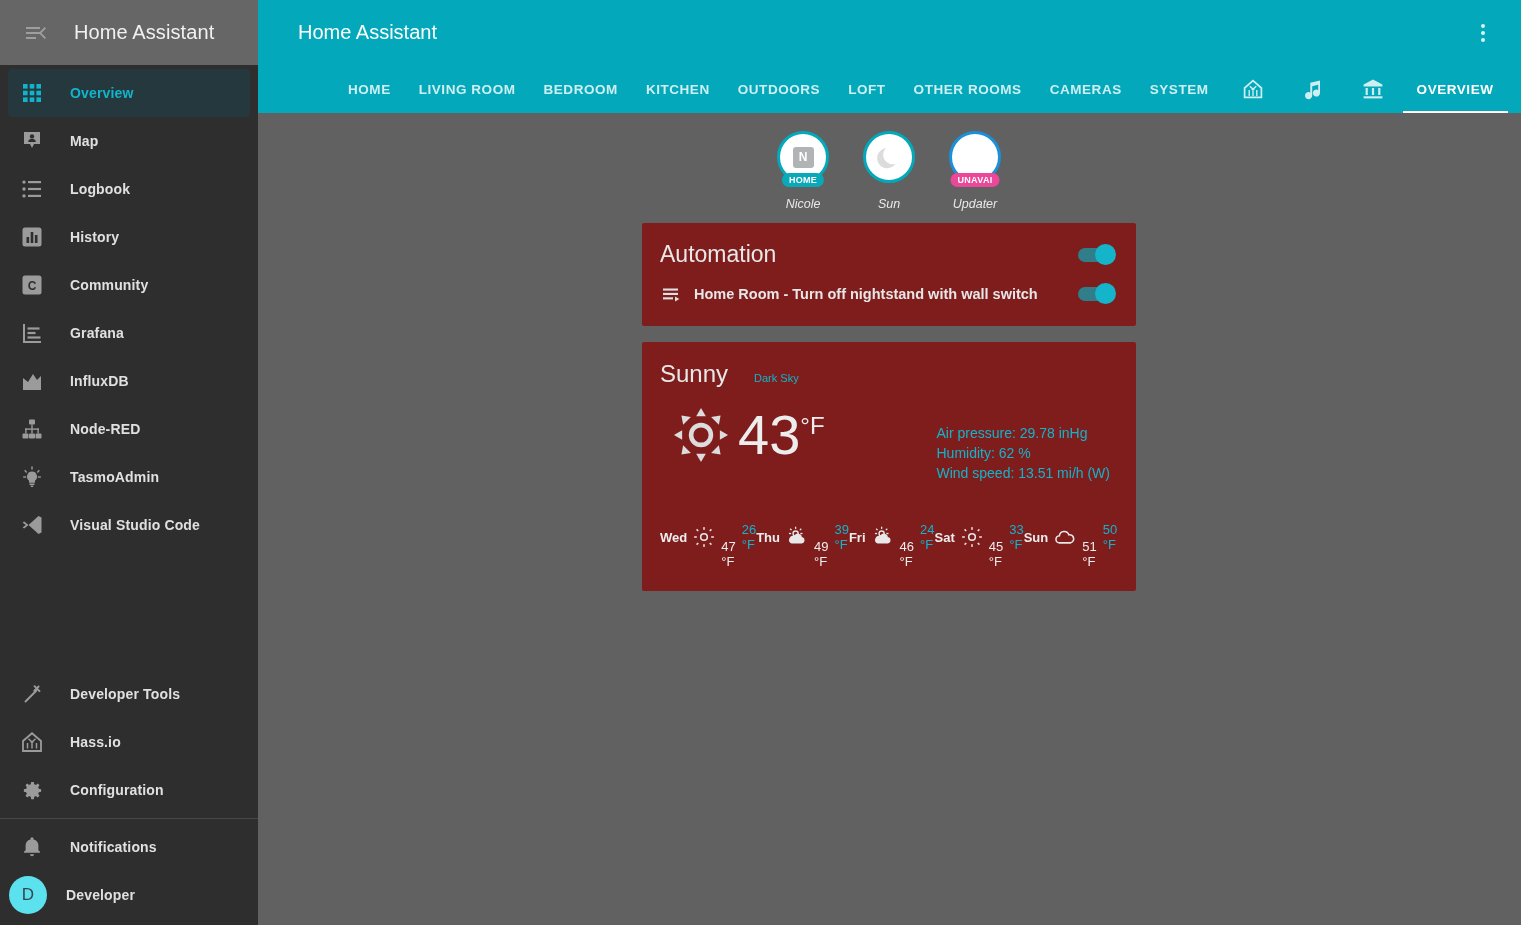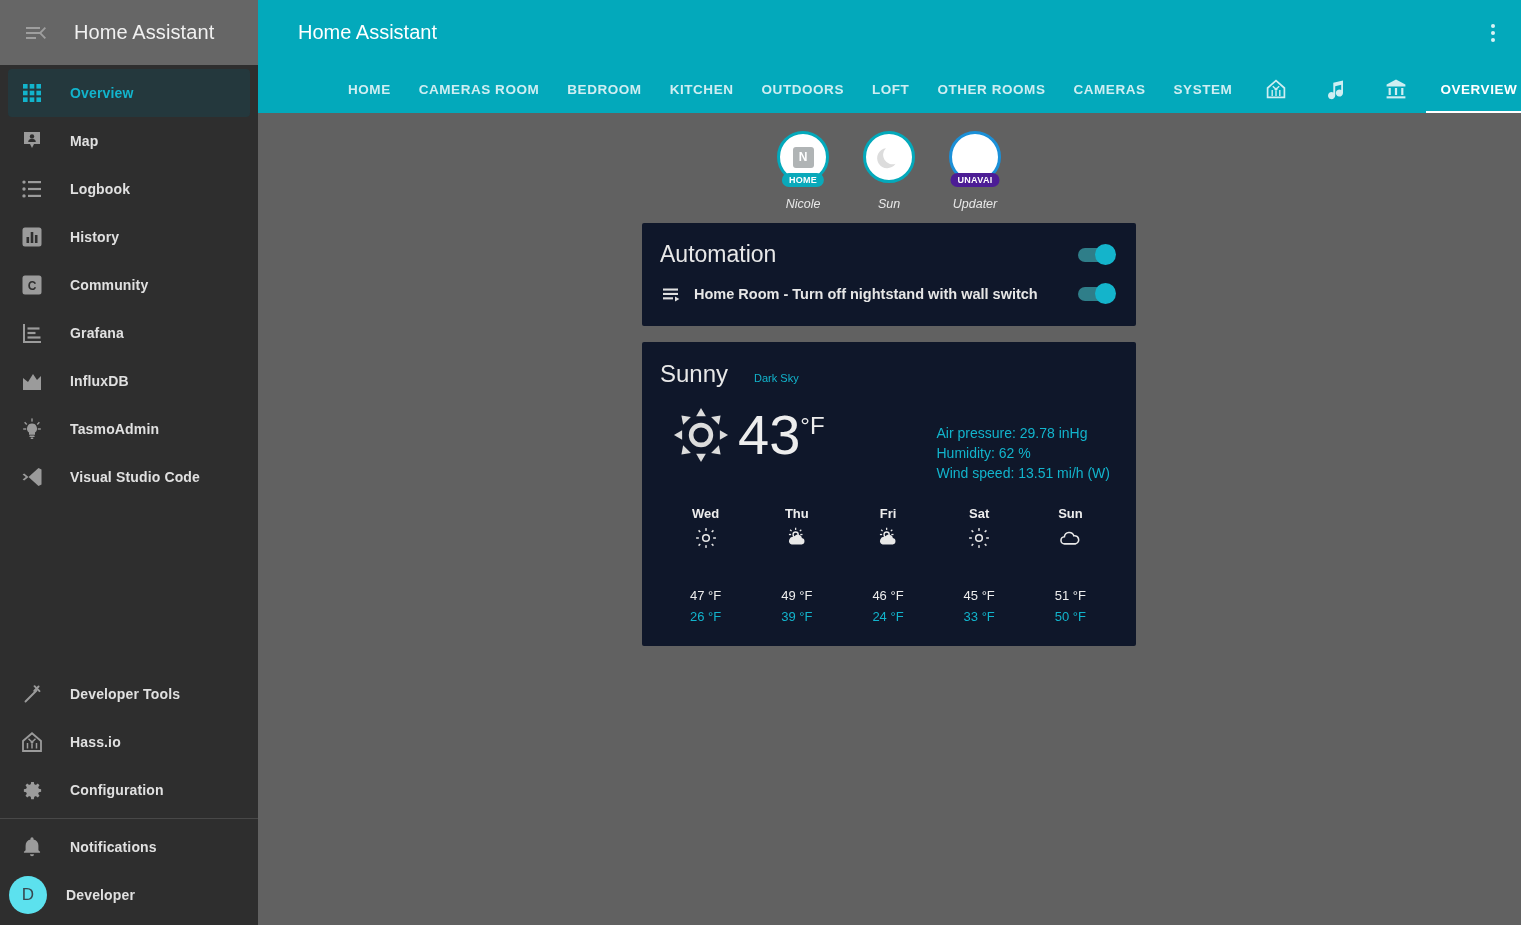--- a/index.html
+++ b/index.html
@@ -106,34 +106,34 @@
     display: flex; align-items: center; justify-content: center;
     position: relative;
   }
   .badge-circle.blue { border-color: #1b90d8; }
   .badge-pill {
     position: absolute; bottom: -7px; left: 50%; transform: translateX(-50%);
     background: #0aa9ba; color: #ffffff;
     font-size: 9px; font-weight: bold; letter-spacing: .3px;
     padding: 2px 7px; border-radius: 9px; white-space: nowrap;
   }
-  .badge-pill.blue { background: #4c1d95; }
+  .badge-pill.blue { background: #ec4899; }
   .badge-name {
     margin-top: 14px; color: #e8e8e8; font-size: 12.5px; text-align: center;
     white-space: nowrap;
     font-style: italic;
   }
   .n-box {
     width: 21px; height: 21px; border-radius: 3px; background: #b0b4b5;
     color: #ffffff; font-size: 12px; font-weight: bold;
     display: flex; align-items: center; justify-content: center;
   }
 
   
-  .card { background: #0f172a; border-radius: 2px; margin-bottom: 16px; }
+  .card { background: #7f1d1d; border-radius: 2px; margin-bottom: 16px; }
   .card-head {
     display: flex; align-items: center; justify-content: space-between;
     padding: 18px 22px 6px 18px;
   }
   .card-title { color: #e8e8e8; font-size: 23px; font-weight: 400; }
   .row {
     display: flex; align-items: center;
     padding: 8px 22px 20px 18px;
   }
   .row .row-ico { width: 34px; flex-shrink: 0; display:flex; align-items:center; }
@@ -155,21 +155,21 @@
   .w-source { color: #12b4cc; font-size: 11px; }
   .w-body { display: flex; align-items: flex-start; margin-top: 18px; }
   .w-left { display: flex; align-items: center; flex: 0 0 auto; padding-left: 12px; }
   .w-temp { color: #ededed; font-size: 56px; font-weight: 300; margin-left: 8px; line-height: 1; text-align: center; }
   .w-unit { font-size: 24px; font-weight: 400; vertical-align: super; }
   .w-right {
     margin-left: auto; color: #12b4cc; font-size: 14px; line-height: 1.42;
     padding-top: 18px; text-align: left; padding-right: 6px;
   }
   .forecast { display: flex; margin-top: 22px; }
-  .fc { flex: 1 1 0; display: flex; flex-direction: column; align-items: center; gap: 6px; }
+  .fc { flex: 1 1 0; display: flex; flex-direction: row; align-items: center; gap: 6px; }
   .fc-day { color: #ededed; font-size: 13px; font-weight: bold; }
   .fc-hi { color: #ededed; font-size: 13px; margin-top: 33px; }
   .fc-lo { color: #12b4cc; font-size: 13px; }
   svg { display: block; }
 </style>
 </head>
 <body>
 
 <div id="app">
 
@@ -266,20 +266,36 @@
 
       <div class="sb-item">
         <span class="ico">
           <svg width="22" height="22" viewBox="0 0 22 22">
             <path d="M2 20 V8 l5 4 5-8 4 6 4-4 v14 z" fill="#9b9b9b"></path>
           </svg>
         </span>
         <span class="lbl">InfluxDB</span>
       </div>
 
+      <div class="sb-item">
+        <span class="ico">
+          <svg width="22" height="22" viewBox="0 0 22 22" fill="#9b9b9b">
+            <rect x="8" y="1.5" width="6" height="5" rx="1"></rect>
+            <rect x="1.5" y="15.5" width="6" height="5" rx="1"></rect>
+            <rect x="8" y="15.5" width="6" height="5" rx="1"></rect>
+            <rect x="14.5" y="15.5" width="6" height="5" rx="1"></rect>
+            <rect x="10.3" y="6.5" width="1.4" height="4"></rect>
+            <rect x="4.2" y="10.4" width="13.6" height="1.4"></rect>
+            <rect x="4.2" y="10.4" width="1.4" height="5.1"></rect>
+            <rect x="10.3" y="10.4" width="1.4" height="5.1"></rect>
+            <rect x="16.4" y="10.4" width="1.4" height="5.1"></rect>
+          </svg>
+        </span>
+        <span class="lbl">Node-RED</span>
+      </div>
 
       <div class="sb-item">
         <span class="ico">
           <svg width="22" height="22" viewBox="0 0 22 22" fill="#9b9b9b">
             <path d="M11 5.5a5 5 0 0 0-3 9v2.2h6V14.5a5 5 0 0 0-3-9z"></path>
             <rect x="8.4" y="17.6" width="5.2" height="1.5" rx=".7"></rect>
             <rect x="9.6" y="19.6" width="2.8" height="1.4" rx=".7"></rect>
             <rect x="10.3" y="0.4" width="1.4" height="3.2"></rect>
             <rect x="2.2" y="10.3" width="3" height="1.4"></rect>
             <rect x="16.8" y="10.3" width="3" height="1.4"></rect>
@@ -366,21 +382,21 @@
           <i></i>
             <i></i>
             <i></i>
         </div>
       </div>
       <nav class="tabs">
         <div class="tab">
             <span>HOME</span>
           </div>
         <div class="tab">
-            <span>CAMERAS ROOM</span>
+            <span>LIVING ROOM</span>
           </div>
         <div class="tab">
             <span>BEDROOM</span>
           </div>
         <div class="tab">
             <span>KITCHEN</span>
           </div>
         <div class="tab">
             <span>OUTDOORS</span>
           </div>

